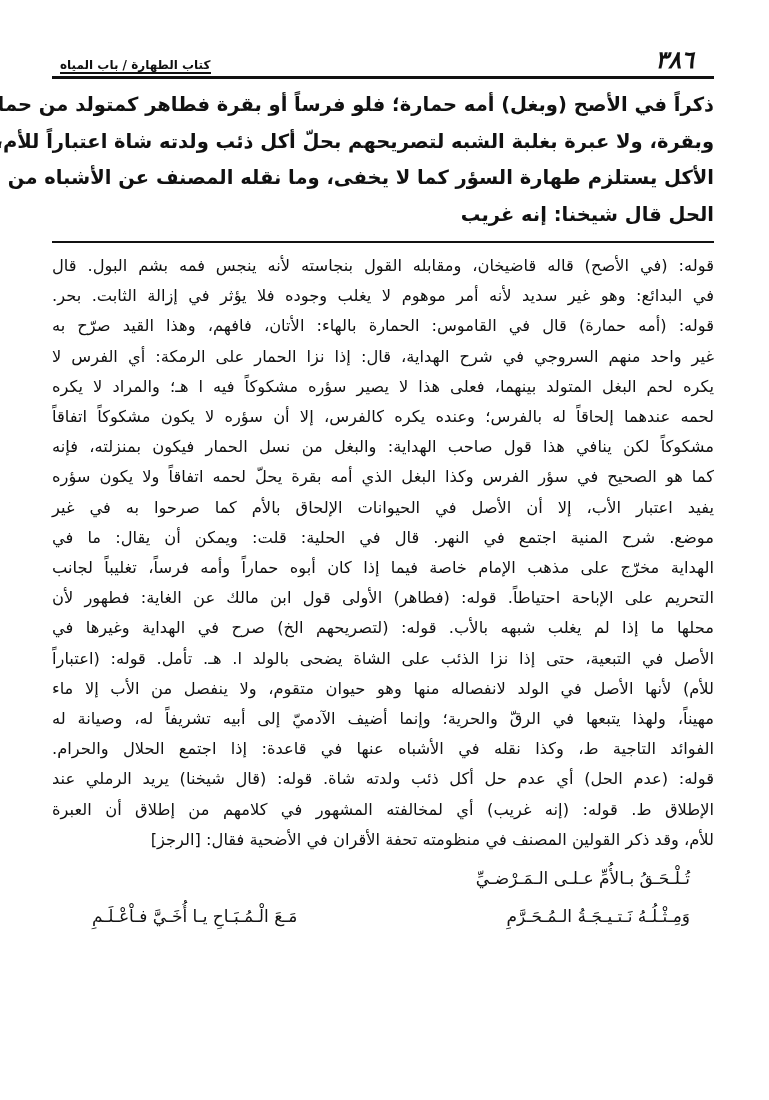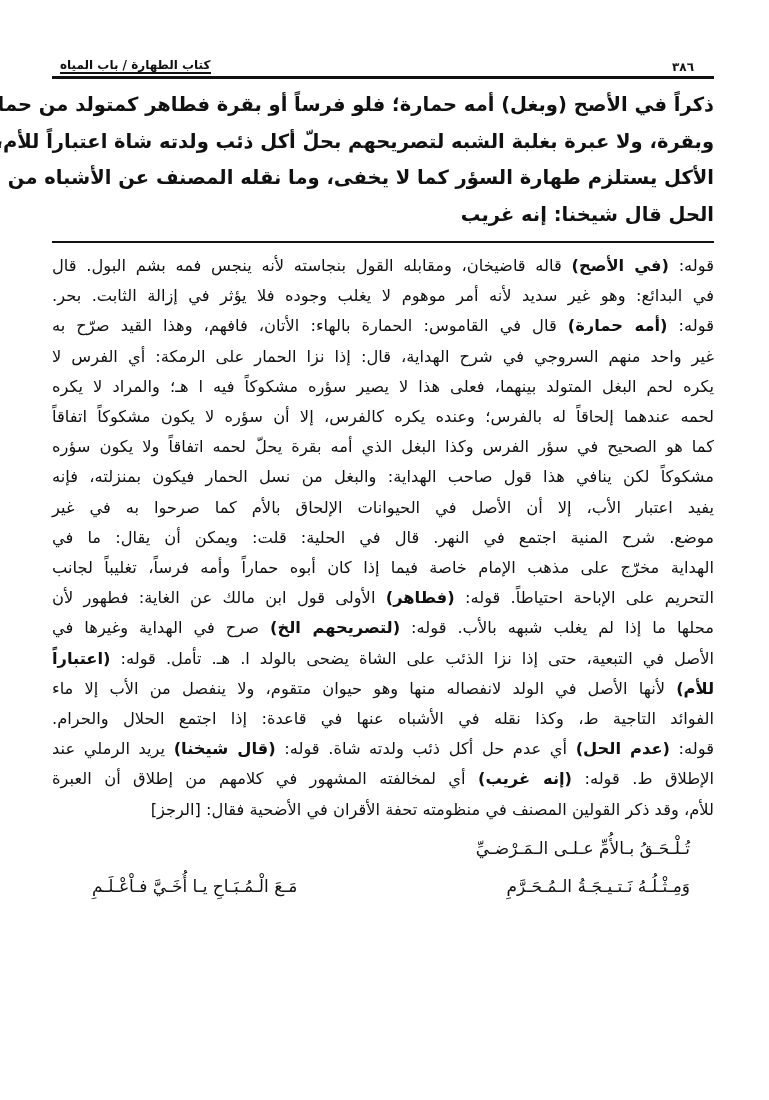--- a/index.html
+++ b/index.html
@@ -26,22 +26,23 @@
     display: flex;
     justify-content: space-between;
     align-items: flex-end;
     height: 34px;
     border-bottom: 3px solid #111;
     padding-bottom: 2px;
   }
   .page-number {
     font-family: "DejaVu Sans", sans-serif;
     font-weight: bold;
-    font-size: 12px;
+    font-size: 24px;
     margin-right: 20px;
+    font-style: italic;
   }
   .section-title {
     font-family: "DejaVu Sans", sans-serif;
     font-weight: bold;
     font-size: 12px;
     border-bottom: 2px solid #111;
     margin-left: 8px;
   }
   .main-text {
     font-family: "DejaVu Sans", sans-serif;
@@ -74,21 +75,21 @@
   .commentary .line {
     display: block;
     text-align: justify;
     text-align-last: justify;
     white-space: nowrap;
   }
   .commentary .line.last {
     text-align-last: right;
   }
   .kw {
-    font-weight: bold;
+    font-weight: normal;
   }
   .verse {
     font-family: "DejaVu Sans", sans-serif;
     font-size: 17px;
     line-height: 38px;
     margin-top: 4px;
     padding-right: 24px;
     padding-left: 40px;
   }
   .verse-line {
@@ -119,29 +120,30 @@
 
   <div class="rule"></div>
 
   <div class="commentary" id="commentary">
       <span class="line"><span>قوله: </span><span class="kw">(في الأصح)</span><span> قاله قاضيخان، ومقابله القول بنجاسته لأنه ينجس فمه بشم البول. قال</span></span>
       <span class="line"><span>في البدائع: وهو غير سديد لأنه أمر موهوم لا يغلب وجوده فلا يؤثر في إزالة الثابت. بحر.</span></span>
       <span class="line"><span>قوله: </span><span class="kw">(أمه حمارة)</span><span> قال في القاموس: الحمارة بالهاء: الأتان، فافهم، وهذا القيد صرّح به</span></span>
       <span class="line"><span>غير واحد منهم السروجي في شرح الهداية، قال: إذا نزا الحمار على الرمكة: أي الفرس لا</span></span>
       <span class="line"><span>يكره لحم البغل المتولد بينهما، فعلى هذا لا يصير سؤره مشكوكاً فيه ا هـ؛ والمراد لا يكره</span></span>
       <span class="line"><span>لحمه عندهما إلحاقاً له بالفرس؛ وعنده يكره كالفرس، إلا أن سؤره لا يكون مشكوكاً اتفاقاً</span></span>
+      <span class="line"><span>مشكوكاً لكن ينافي هذا قول صاحب الهداية: والبغل من نسل الحمار فيكون بمنزلته، فإنه</span></span>
       <span class="line"><span>كما هو الصحيح في سؤر الفرس وكذا البغل الذي أمه بقرة يحلّ لحمه اتفاقاً ولا يكون سؤره</span></span>
-      <span class="line"><span>مشكوكاً لكن ينافي هذا قول صاحب الهداية: والبغل من نسل الحمار فيكون بمنزلته، فإنه</span></span>
       <span class="line"><span>يفيد اعتبار الأب، إلا أن الأصل في الحيوانات الإلحاق بالأم كما صرحوا به في غير</span></span>
       <span class="line"><span>موضع. شرح المنية اجتمع في النهر. قال في الحلية: قلت: ويمكن أن يقال: ما في</span></span>
       <span class="line"><span>الهداية مخرّج على مذهب الإمام خاصة فيما إذا كان أبوه حماراً وأمه فرساً، تغليباً لجانب</span></span>
       <span class="line"><span>التحريم على الإباحة احتياطاً. قوله: </span><span class="kw">(فطاهر)</span><span> الأولى قول ابن مالك عن الغاية: فطهور لأن</span></span>
       <span class="line"><span>محلها ما إذا لم يغلب شبهه بالأب. قوله: </span><span class="kw">(لتصريحهم الخ)</span><span> صرح في الهداية وغيرها في</span></span>
       <span class="line"><span>الأصل في التبعية، حتى إذا نزا الذئب على الشاة يضحى بالولد ا. هـ. تأمل. قوله: </span><span class="kw">(اعتباراً</span></span>
       <span class="line"><span class="kw">للأم)</span><span> لأنها الأصل في الولد لانفصاله منها وهو حيوان متقوم، ولا ينفصل من الأب إلا ماء</span></span>
+      <span class="line"><span>مهيناً، ولهذا يتبعها في الرقّ والحرية؛ وإنما أضيف الآدميّ إلى أبيه تشريفاً له، وصيانة له</span></span>
       <span class="line"><span>الفوائد التاجية ط، وكذا نقله في الأشباه عنها في قاعدة: إذا اجتمع الحلال والحرام.</span></span>
       <span class="line"><span>قوله: </span><span class="kw">(عدم الحل)</span><span> أي عدم حل أكل ذئب ولدته شاة. قوله: </span><span class="kw">(قال شيخنا)</span><span> يريد الرملي عند</span></span>
       <span class="line"><span>الإطلاق ط. قوله: </span><span class="kw">(إنه غريب)</span><span> أي لمخالفته المشهور في كلامهم من إطلاق أن العبرة</span></span>
       <span class="line last"><span>للأم، وقد ذكر القولين المصنف في منظومته تحفة الأقران في الأضحية فقال: [الرجز]</span></span>
     </div>
 
   <div class="verse">
     <div class="verse-line">
       <span class="hemistich">تُـلْـحَـقُ بـالأُمِّ عـلـى الـمَـرْضـيِّ</span>
     </div>

